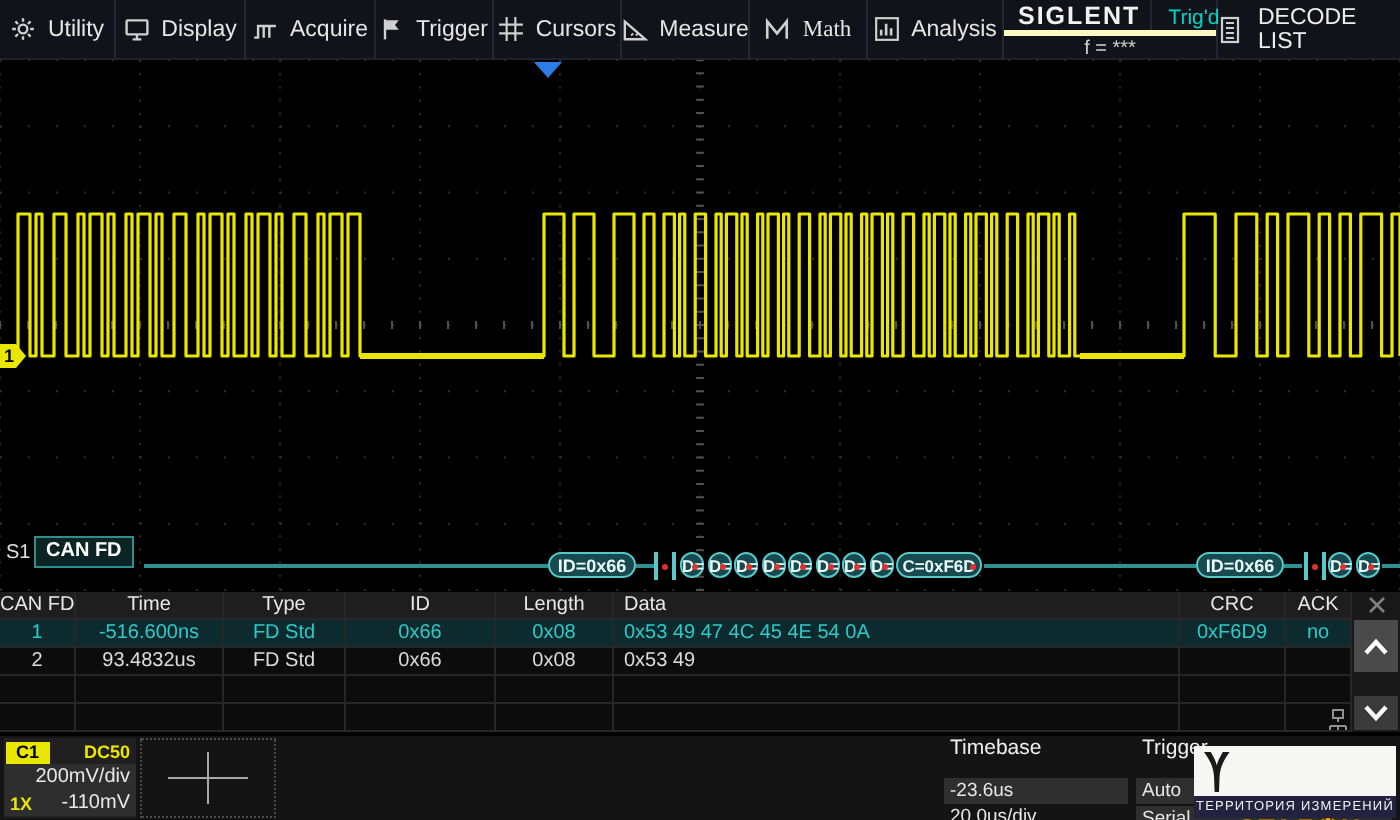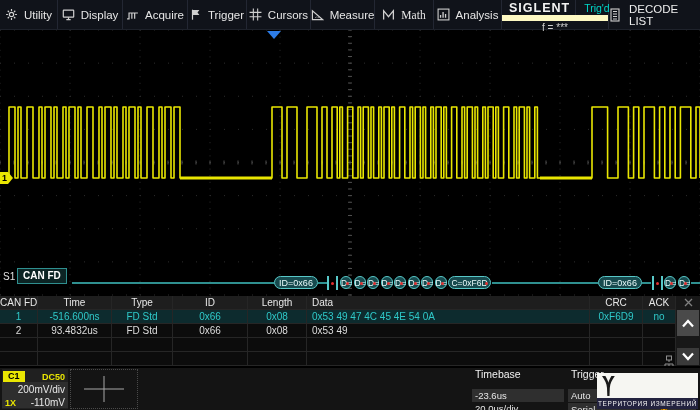--- a/index.html
+++ b/index.html
@@ -5,42 +5,42 @@
   html,body{margin:0;padding:0;background:#000;}
   #screen{position:relative;width:700px;height:410px;background:#000;overflow:hidden;
           font-family:"Liberation Sans",sans-serif;-webkit-font-smoothing:antialiased;}
   
   #top-bar{position:absolute;left:0;top:0;width:700px;height:29px;background:#10131a;
            border-bottom:1px solid #1e222b;display:flex;z-index:30;}
   .menu-item{display:flex;align-items:center;justify-content:center;gap:6px;height:29px;
              border-right:1px solid #232733;color:#e6e6e6;font-size:11.5px;cursor:default;}
   .mi-icon{display:flex;align-items:center;}
   #brand-block{width:106px;height:29px;border-right:1px solid #232733;display:flex;flex-direction:column;}
-  #brand-row{display:flex;align-items:center;height:15px;border-bottom:6px solid #fef9c3;gap:8px;}
+  #brand-row{display:flex;align-items:flex-end;height:15px;border-bottom:3px solid #fef9c3;gap:8px;}
   #brand-logo{font-weight:bold;font-size:12.5px;letter-spacing:1px;color:#f2f2f2;padding:0 5px 0 7px;border-right:1px solid #232733;height:15px;display:flex;align-items:center;}
   #trig-status{color:#00d6c8;font-size:10.5px;flex:1;text-align:center;}
   #freq-counter{color:#cfcfcf;font-size:10px;text-align:center;line-height:13px;}
   #decode-list-btn{flex:1;display:flex;align-items:center;justify-content:center;gap:8px;color:#ededed;font-size:11.5px;}
   
   #scope-svg{position:absolute;left:0;top:0;z-index:1;}
   
   #trig-pos{position:absolute;left:267px;top:31px;width:0;height:0;z-index:5;
     border-left:7px solid transparent;border-right:7px solid transparent;border-top:8px solid #2d7de8;}
   
   #ch1-marker{position:absolute;left:0;top:172px;width:13px;height:12px;background:#e9e602;z-index:5;
     clip-path:polygon(0 0,8px 0,13px 6px,8px 12px,0 12px);color:#000;font-size:9px;font-weight:bold;
     display:flex;align-items:center;padding-left:2px;box-sizing:border-box;}
   
   #bus-layer{position:absolute;left:0;top:0;width:700px;height:300px;z-index:6;}
   #bus-source{position:absolute;left:3px;top:271px;color:#e0e0e0;font-size:10px;}
   #bus-protocol{position:absolute;left:17px;top:268px;color:#fff;font-weight:bold;font-size:10px;
     background:#0c2424;border:1px solid #2f8f8f;padding:0 5px;line-height:14px;}
   .bus-line{position:absolute;top:282px;height:2px;background:#2f9090;}
   .bus-bubble{position:absolute;top:276px;height:13px;background:#174a4e;border:1px solid #58c8c8;
-    border-radius:7px;color:#eafcfc;font-size:8.5px;line-height:12px;text-align:center;box-sizing:border-box;}
+    border-radius:7px;color:#eafcfc;font-size:8.5px;line-height:12px;text-align:center;box-sizing:border-box;font-weight:bold;}
   .bus-bubble.id{font-size:9px;}
   .bb-dot{position:absolute;right:2px;top:5px;width:3px;height:3px;border-radius:50%;background:#e03030;}
   .bus-mark{position:absolute;top:276px;width:11px;height:14px;}
   .bus-mark i{position:absolute;top:0;width:2px;height:14px;background:#58c8c8;}
   .bus-mark i.l{left:0;} .bus-mark i.r{right:0;}
   .bus-mark b{position:absolute;left:4px;top:5.5px;width:3px;height:3px;border-radius:50%;background:#e03030;}
   
   #decode-table{position:absolute;left:0;top:296px;width:676px;z-index:10;font-size:10px;}
   .trow{display:flex;height:14px;line-height:14px;}
   .tcell{box-sizing:border-box;border-right:1px solid #262626;border-bottom:1px solid #262626;
@@ -50,21 +50,21 @@
   .trow.body.hl .tcell{background:#0d2b2e;color:#2fc9c9;}
   .tcell.data-col{text-align:left;padding-left:5px;}
   
   #tbl-scroll{position:absolute;left:676px;top:296px;width:24px;height:70px;background:#181818;z-index:10;}
   #tbl-close{position:absolute;left:0;top:0;width:24px;height:13px;display:flex;align-items:center;justify-content:center;}
   #tbl-up{position:absolute;left:1px;top:14px;width:22px;height:26px;background:#4a4a4a;display:flex;align-items:center;justify-content:center;}
   #tbl-down{position:absolute;left:1px;top:52px;width:22px;height:17px;background:#3a3a3a;display:flex;align-items:center;justify-content:center;}
   
   #footer{position:absolute;left:0;top:368px;width:700px;height:42px;background:#141414;z-index:20;}
   #ch1-panel{position:absolute;left:2px;top:1px;width:66px;height:40px;background:#202020;}
-  .ch-row{height:13px;display:flex;align-items:flex-end;font-size:10px;color:#e8e8e8;}
+  .ch-row{height:13px;display:flex;align-items:center;font-size:10px;color:#e8e8e8;}
   .ch-row.vals{background:#2e2e2e;justify-content:flex-end;padding-right:3px;}
   #ch1-badge{background:#e9e602;color:#000;font-size:9px;font-weight:bold;padding:0 5px;margin:1px 0 0 1px;line-height:11px;}
   #ch1-coupling{color:#e9e602;font-size:9px;font-weight:bold;margin-left:auto;padding-right:3px;}
   #ch1-probe{color:#e9e602;font-size:9px;font-weight:bold;margin-right:auto;padding-left:3px;}
   #add-ch-box{position:absolute;left:70px;top:1px;width:66px;height:38px;border:1px dotted #4a4a4a;
     display:flex;align-items:center;justify-content:center;}
   #tb-panel{position:absolute;left:472px;top:0px;width:92px;height:41px;}
   #trg-panel{position:absolute;left:568px;top:0px;width:128px;height:41px;}
   .pnl-head{height:21px;line-height:13px;color:#f0f0f0;font-size:10.5px;padding-left:3px;}
   .pnl-row{height:13px;line-height:13px;background:#2f2f2f;color:#e6e6e6;font-size:9.5px;

